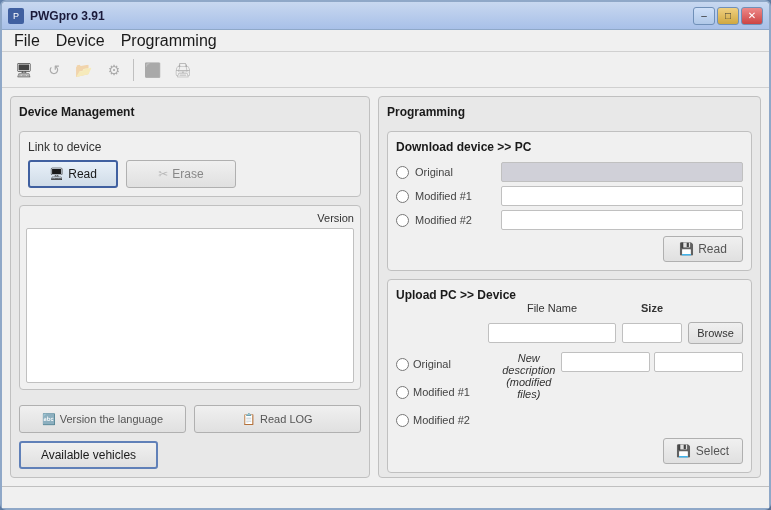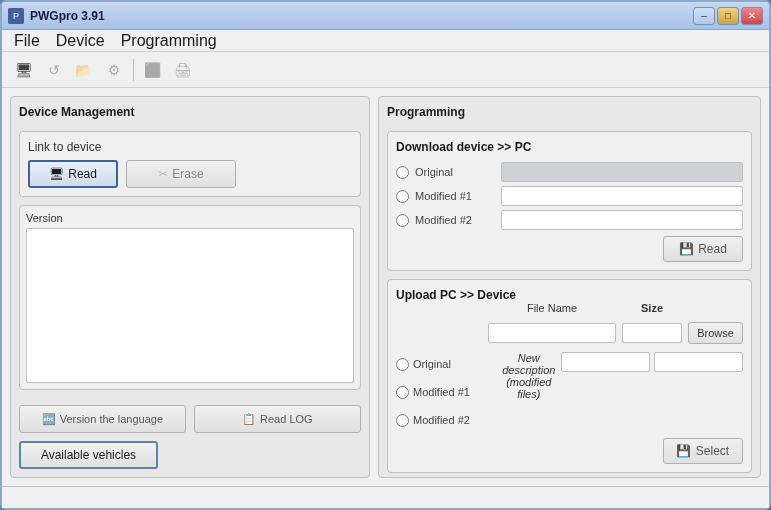--- a/index.html
+++ b/index.html
@@ -188,20 +188,21 @@
       display: flex;
       align-items: center;
       justify-content: center;
       gap: 4px;
     }
     .version-box {
       border: 1px solid #c0c0c0;
       border-radius: 4px;
       padding: 6px;
       background: #f0f0f0;
+      text-align: right;
     }
     .version-label {
       font-size: 11px;
       color: #333;
       margin-bottom: 4px;
     }
     .version-area {
       width: 100%;
       height: 155px;
       background: white;

